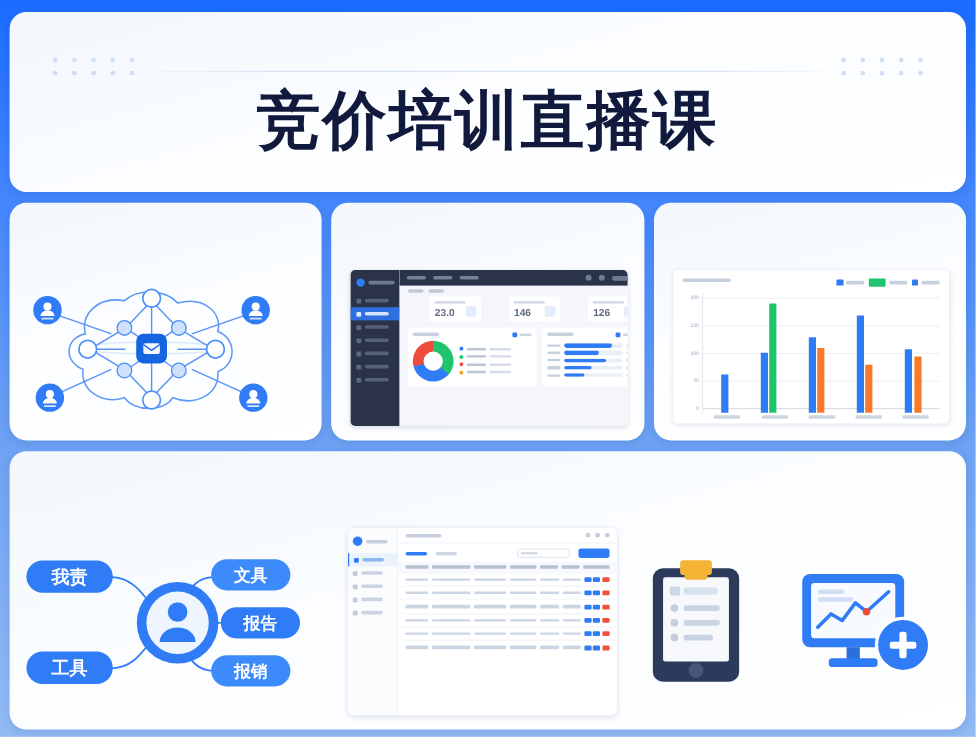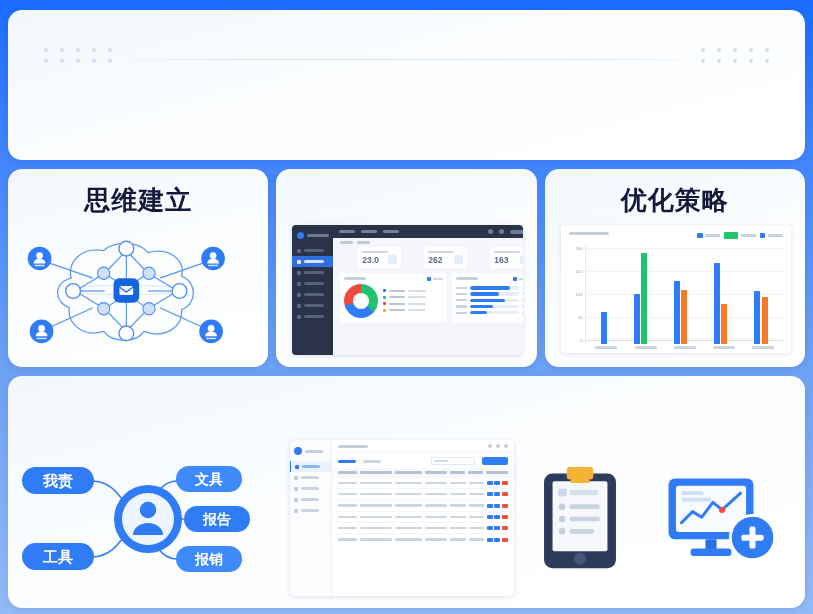--- a/index.html
+++ b/index.html
@@ -190,26 +190,26 @@
         <i class="dot"></i>
       </div>
     <div class="drow">
         <i class="dot"></i>
         <i class="dot"></i>
         <i class="dot"></i>
         <i class="dot"></i>
         <i class="dot"></i>
       </div>
   </div>
+  <div class="htitle">竞价培训直播课</div>
 </div>
 
 <div class="mid">
 
   <div class="card mcard">
-    <div class="t">思维建立</div>
     <div class="art">
       <svg class="net" viewBox="0 0 260 140" preserveAspectRatio="xMidYMid meet">
         <g stroke="#4d8ef7" stroke-width="1.3" fill="none">
           <path d="M95 30 C72 26 58 42 62 58 C44 62 44 82 60 88 C58 106 76 118 95 112
                    C104 124 128 124 136 112 C156 120 176 108 174 90 C190 84 190 62 174 56
                    C178 40 162 26 140 32 C130 20 106 20 95 30 Z" opacity=".9"></path>
           <ellipse cx="118" cy="70" rx="58" ry="5" opacity=".18"></ellipse>
         </g>
         <g stroke="#4d8ef7" stroke-width="1.2" fill="none" opacity=".95">
           <line x1="118" y1="30" x2="118" y2="60"></line>
@@ -325,28 +325,28 @@
             <div class="stat">
               <div>
                   <i class="lab" style="display:block"></i>
                 <div class="num">23.0</div>
                 </div>
               <i class="bi"></i>
             </div>
             <div class="stat">
               <div>
                   <i class="lab" style="display:block"></i>
-                <div class="num">262</div>
+                <div class="num">146</div>
                 </div>
               <i class="bi"></i>
             </div>
             <div class="stat">
               <div>
                   <i class="lab" style="display:block"></i>
-                <div class="num">163</div>
+                <div class="num">126</div>
                 </div>
               <i class="bi"></i>
             </div>
           </div>
           <div class="panels">
             <div class="panel p1">
               <div style="width:100%">
                 <div class="ph">
                     <i class="pl"></i>
                     <span class="pr">
@@ -425,21 +425,20 @@
                   <i class="bv"></i>
                 </div>
             </div>
           </div>
         </div>
       </div>
     </div>
   </div>
 
   <div class="card mcard">
-    <div class="t">优化策略</div>
     <div class="art">
       <div class="chart">
         <div class="chead">
           <i class="ctitle"></i>
           <div class="cleg">
             <span class="it">
                 <i class="k" style="background:#2f7cf6"></i>
                 <i class="n"></i>
               </span>
             <span class="it">

